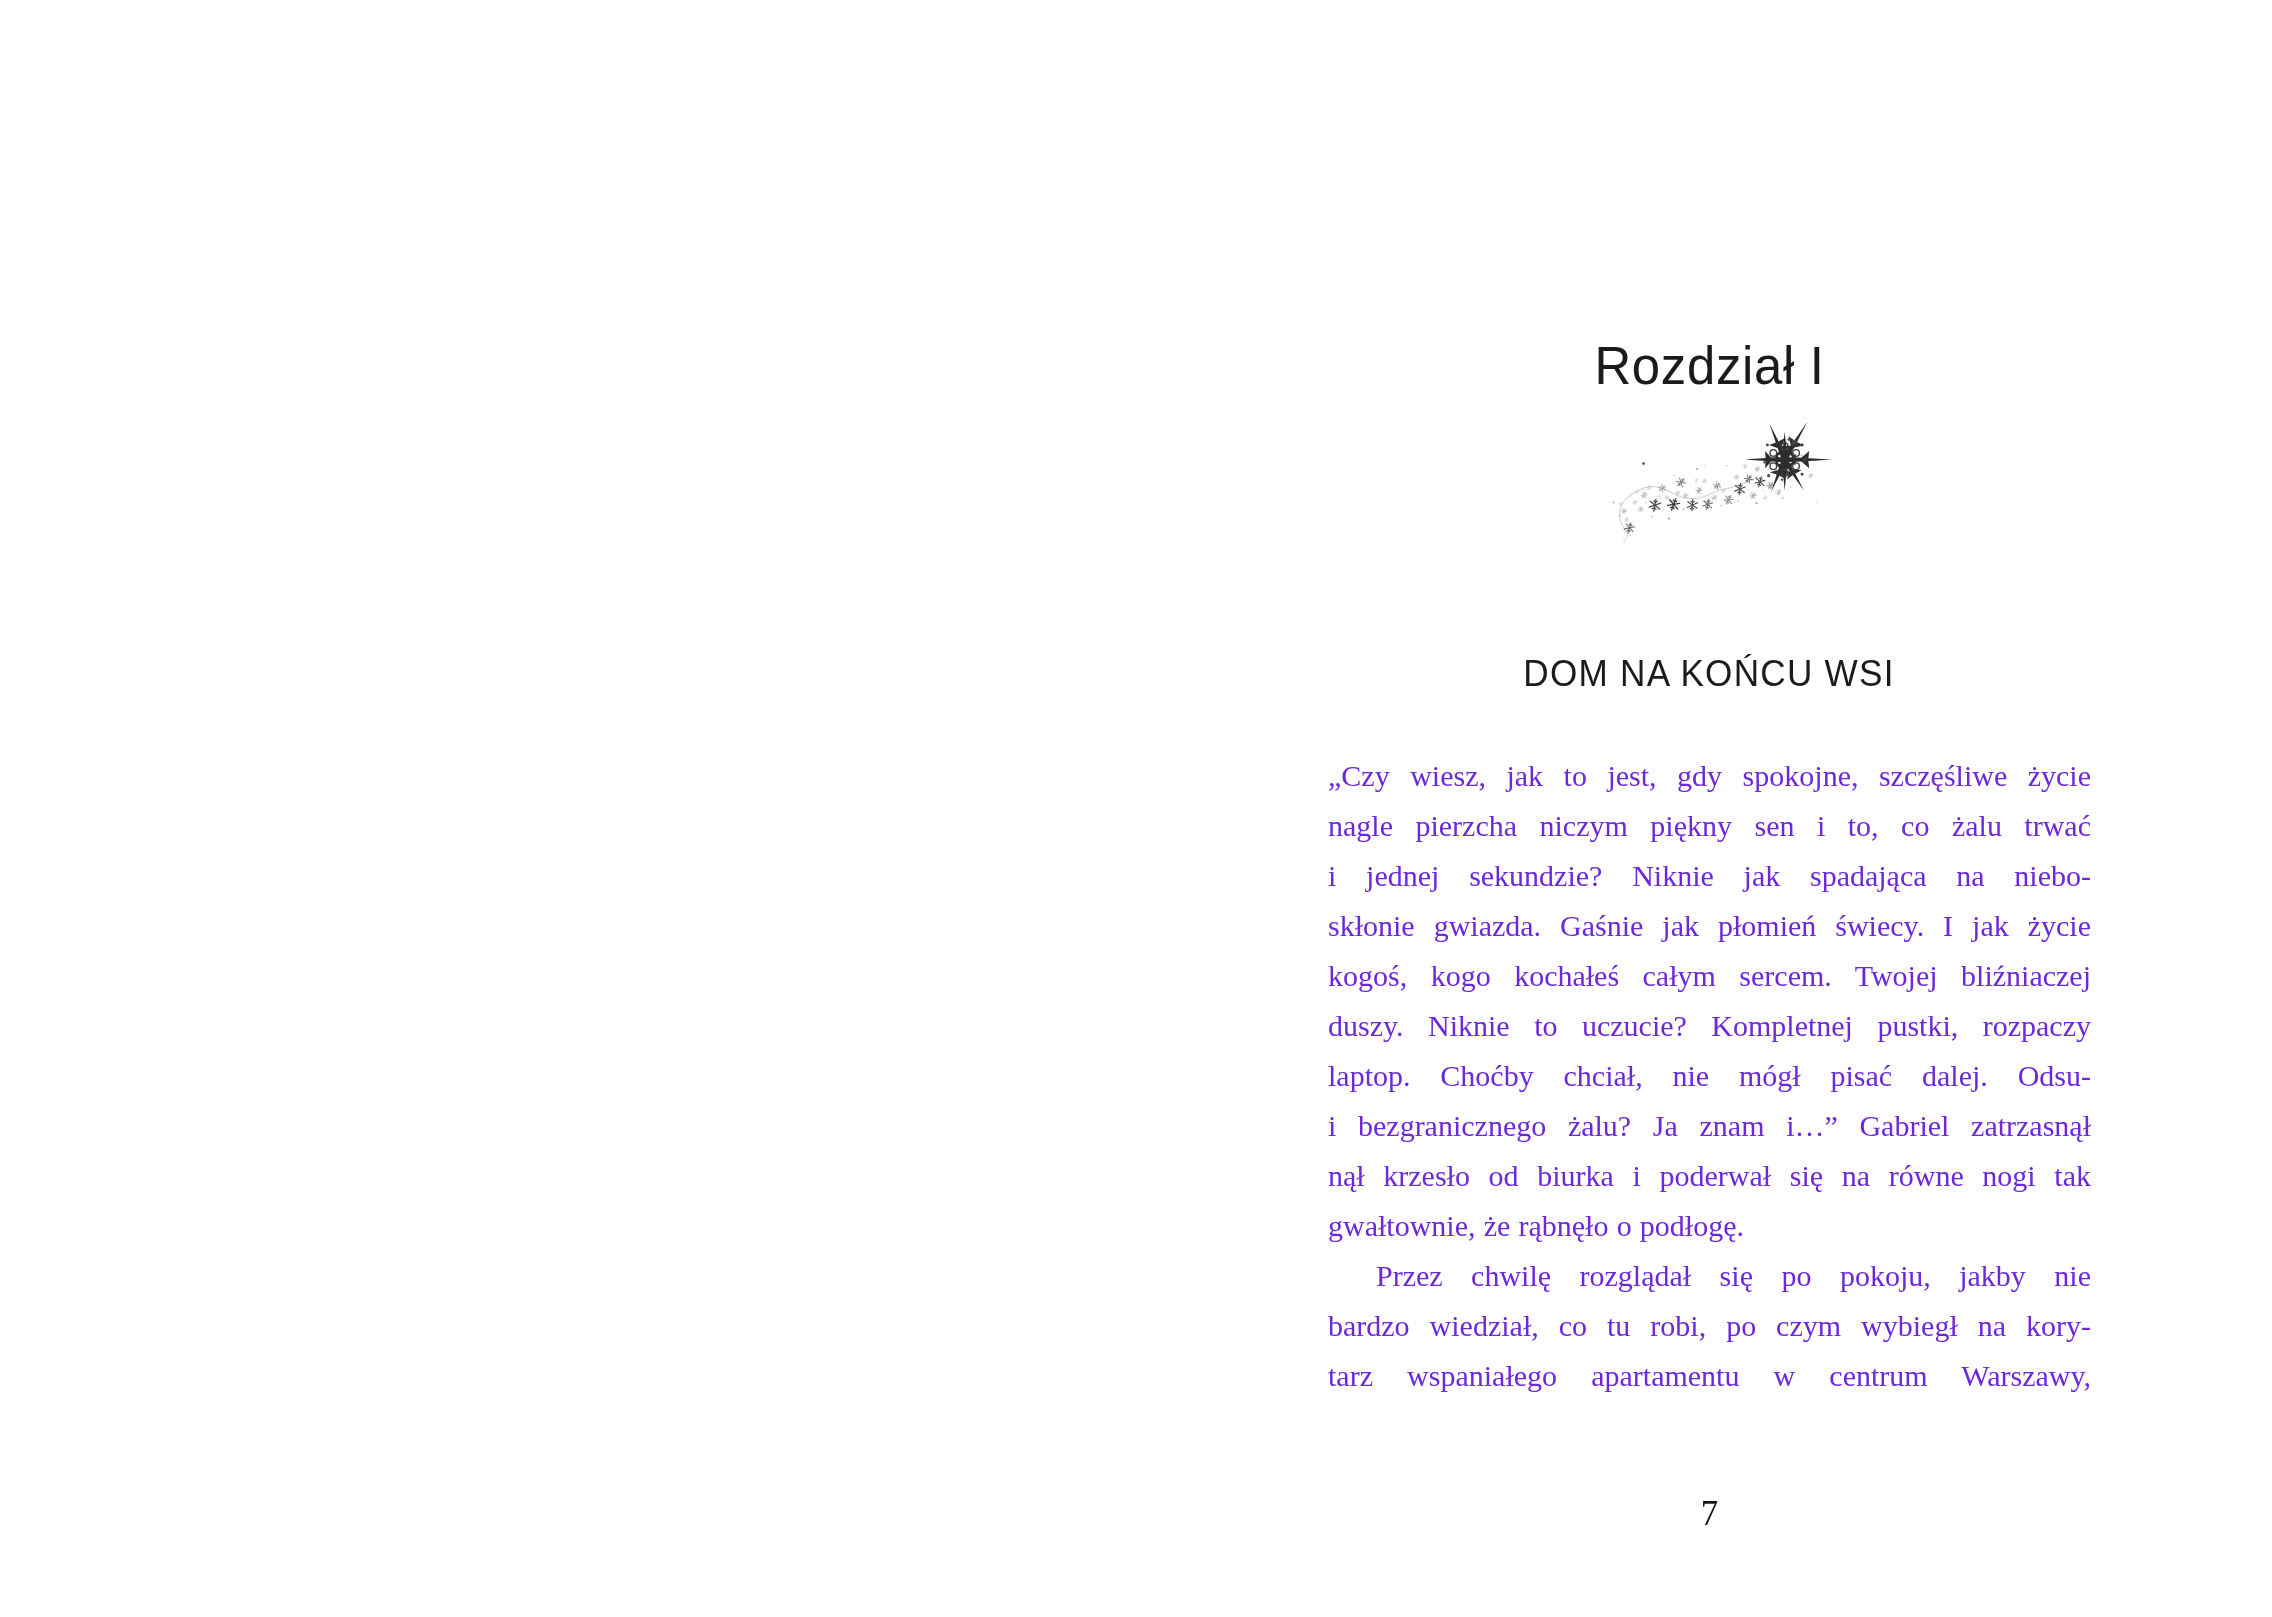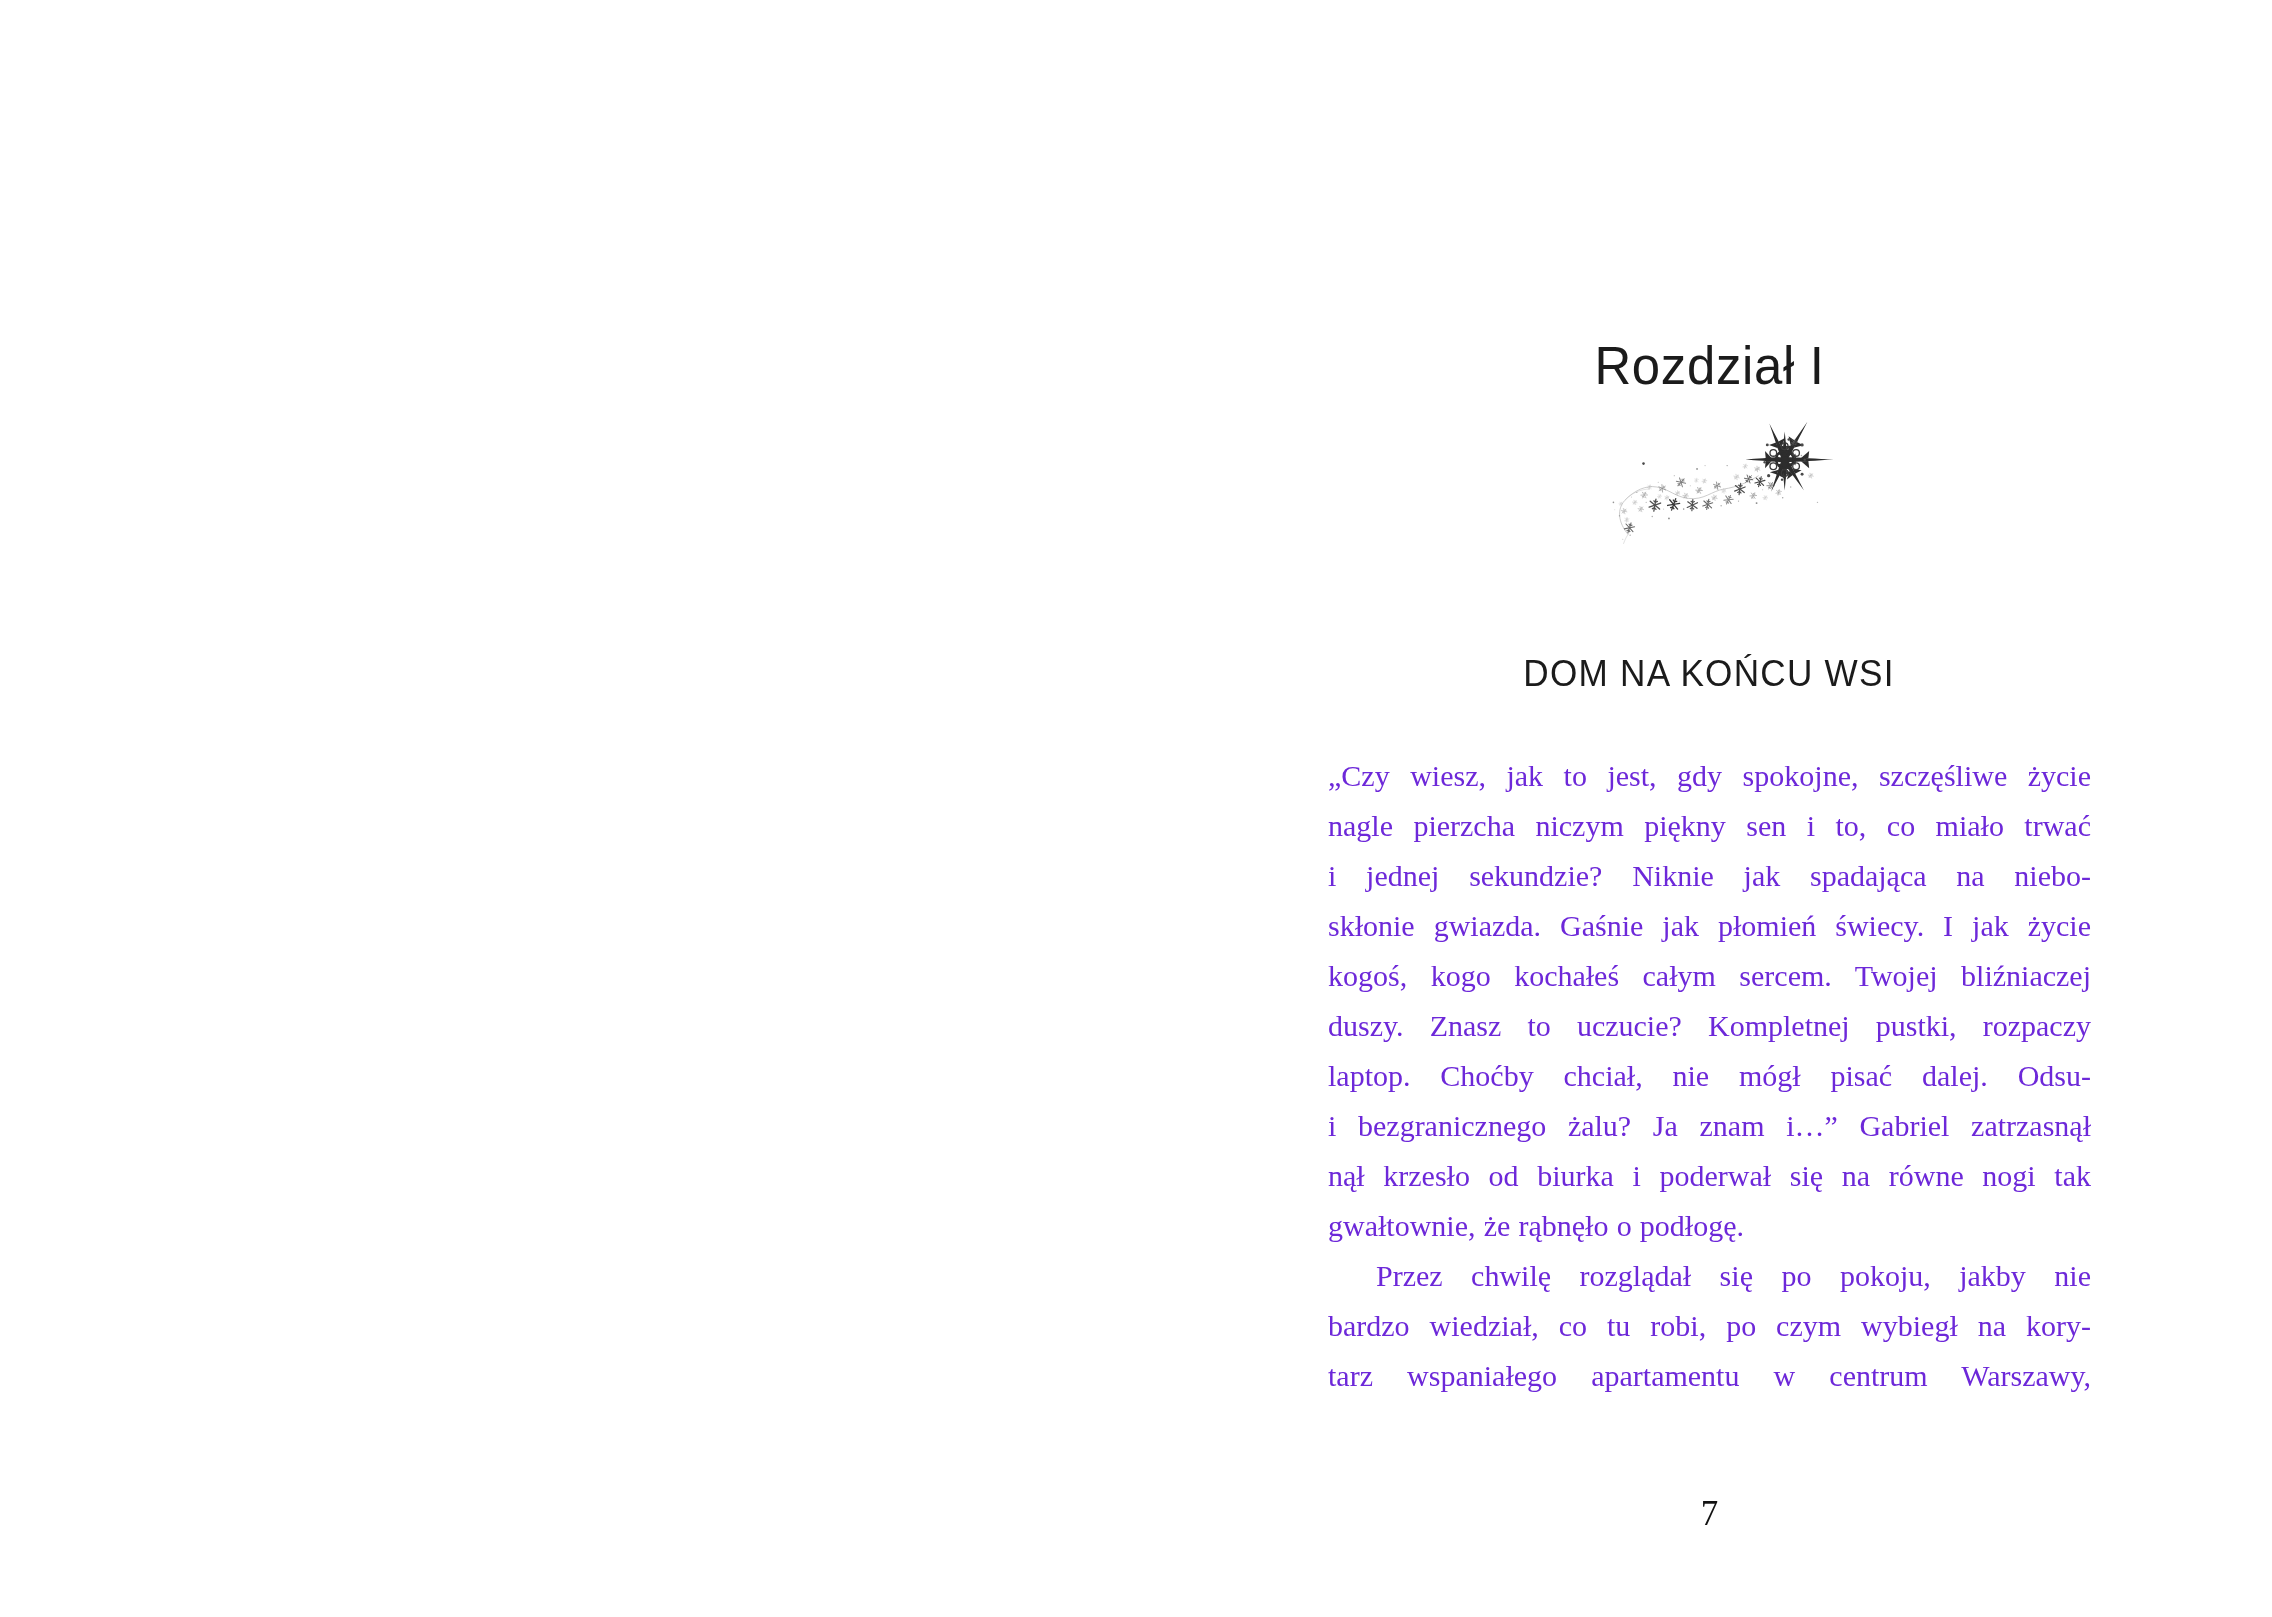--- a/index.html
+++ b/index.html
@@ -250,25 +250,25 @@
           <circle cx="340" cy="150" r="1.0" fill="#777" opacity="0.5"></circle>
           <circle cx="316" cy="80" r="1.1" fill="#666" opacity="0.6"></circle>
         </g>
       </svg>
     </div>
 
     <div class="section-title">DOM NA KOŃCU WSI</div>
 
     <div class="body-text">
         <div class="bodyline" style="">„Czy wiesz, jak to jest, gdy spokojne, szczęśliwe życie</div>
-        <div class="bodyline" style="">nagle pierzcha niczym piękny sen i to, co miało trwać</div>
+        <div class="bodyline" style="">nagle pierzcha niczym piękny sen i to, co żalu trwać</div>
         <div class="bodyline" style="">i jednej sekundzie? Niknie jak spadająca na niebo-</div>
         <div class="bodyline" style="">skłonie gwiazda. Gaśnie jak płomień świecy. I jak życie</div>
         <div class="bodyline" style="">kogoś, kogo kochałeś całym sercem. Twojej bliźniaczej</div>
-        <div class="bodyline" style="">duszy. Znasz to uczucie? Kompletnej pustki, rozpaczy</div>
+        <div class="bodyline" style="">duszy. Niknie to uczucie? Kompletnej pustki, rozpaczy</div>
         <div class="bodyline" style="">laptop. Choćby chciał, nie mógł pisać dalej. Odsu-</div>
         <div class="bodyline" style="">i bezgranicznego żalu? Ja znam i…” Gabriel zatrzasnął</div>
         <div class="bodyline" style="">nął krzesło od biurka i poderwał się na równe nogi tak</div>
         <div class="bodyline para-end" style="">gwałtownie, że rąbnęło o podłogę.</div>
         <div class="bodyline indent" style="">Przez chwilę rozglądał się po pokoju, jakby nie</div>
         <div class="bodyline" style="">bardzo wiedział, co tu robi, po czym wybiegł na kory-</div>
         <div class="bodyline" style="">tarz wspaniałego apartamentu w centrum Warszawy,</div>
       </div>
 
     <div class="page-number">7</div>

